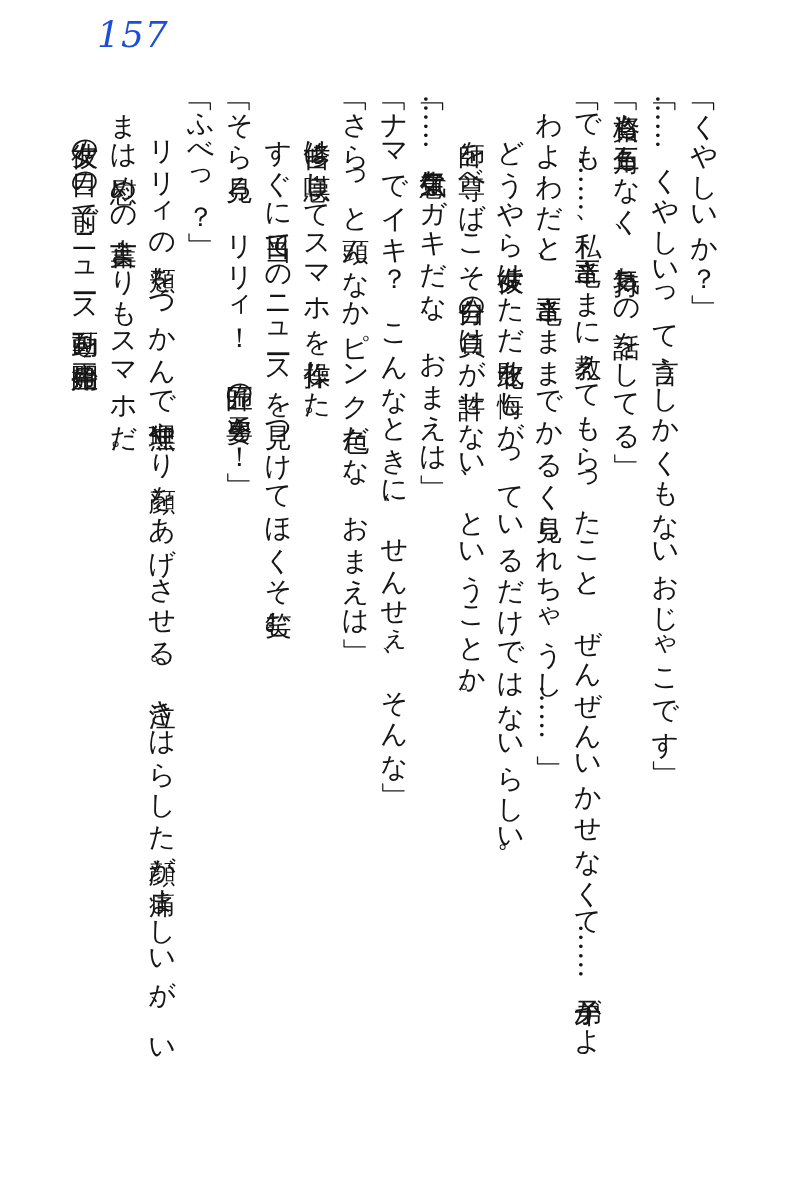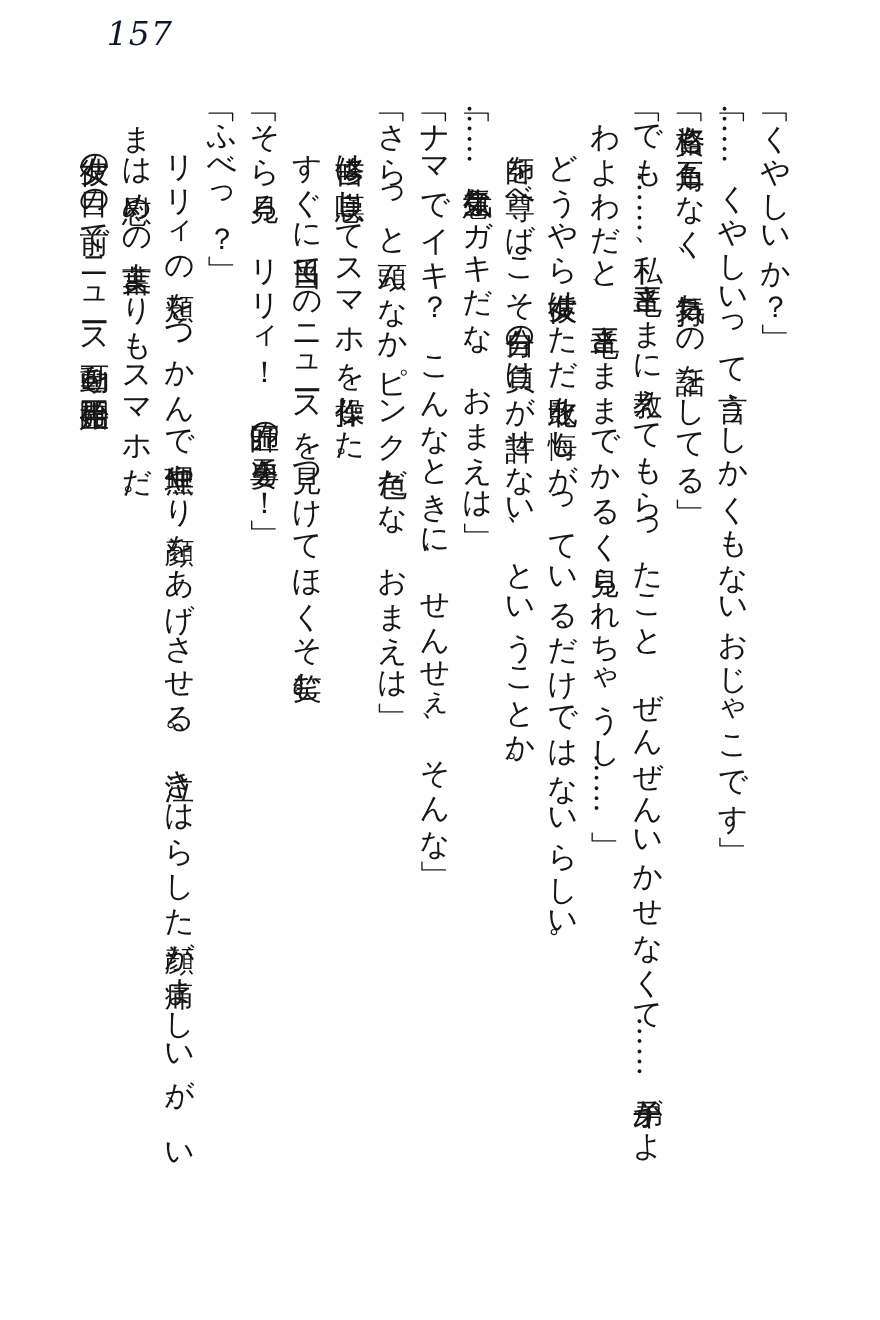--- a/index.html
+++ b/index.html
@@ -9,24 +9,24 @@
   }
   .page {
     position: relative;
     width: 800px; height: 1200px;
     background: #ffffff;
     overflow: hidden;
   }
   .page-number {
     position: absolute;
     left: 97px; top: 14px;
-    font-size: 30px;
+    font-size: 36px;
     font-style: italic;
     letter-spacing: 1px;
-    color: #0f172a;
+    color: #1d4ed8;
   }
   .text-block {
     position: absolute;
     top: 94px;
     right: 77px;
     height: 1046px;
     writing-mode: vertical-rl;
     text-orientation: mixed;
     direction: ltr;
     color: #161616;

